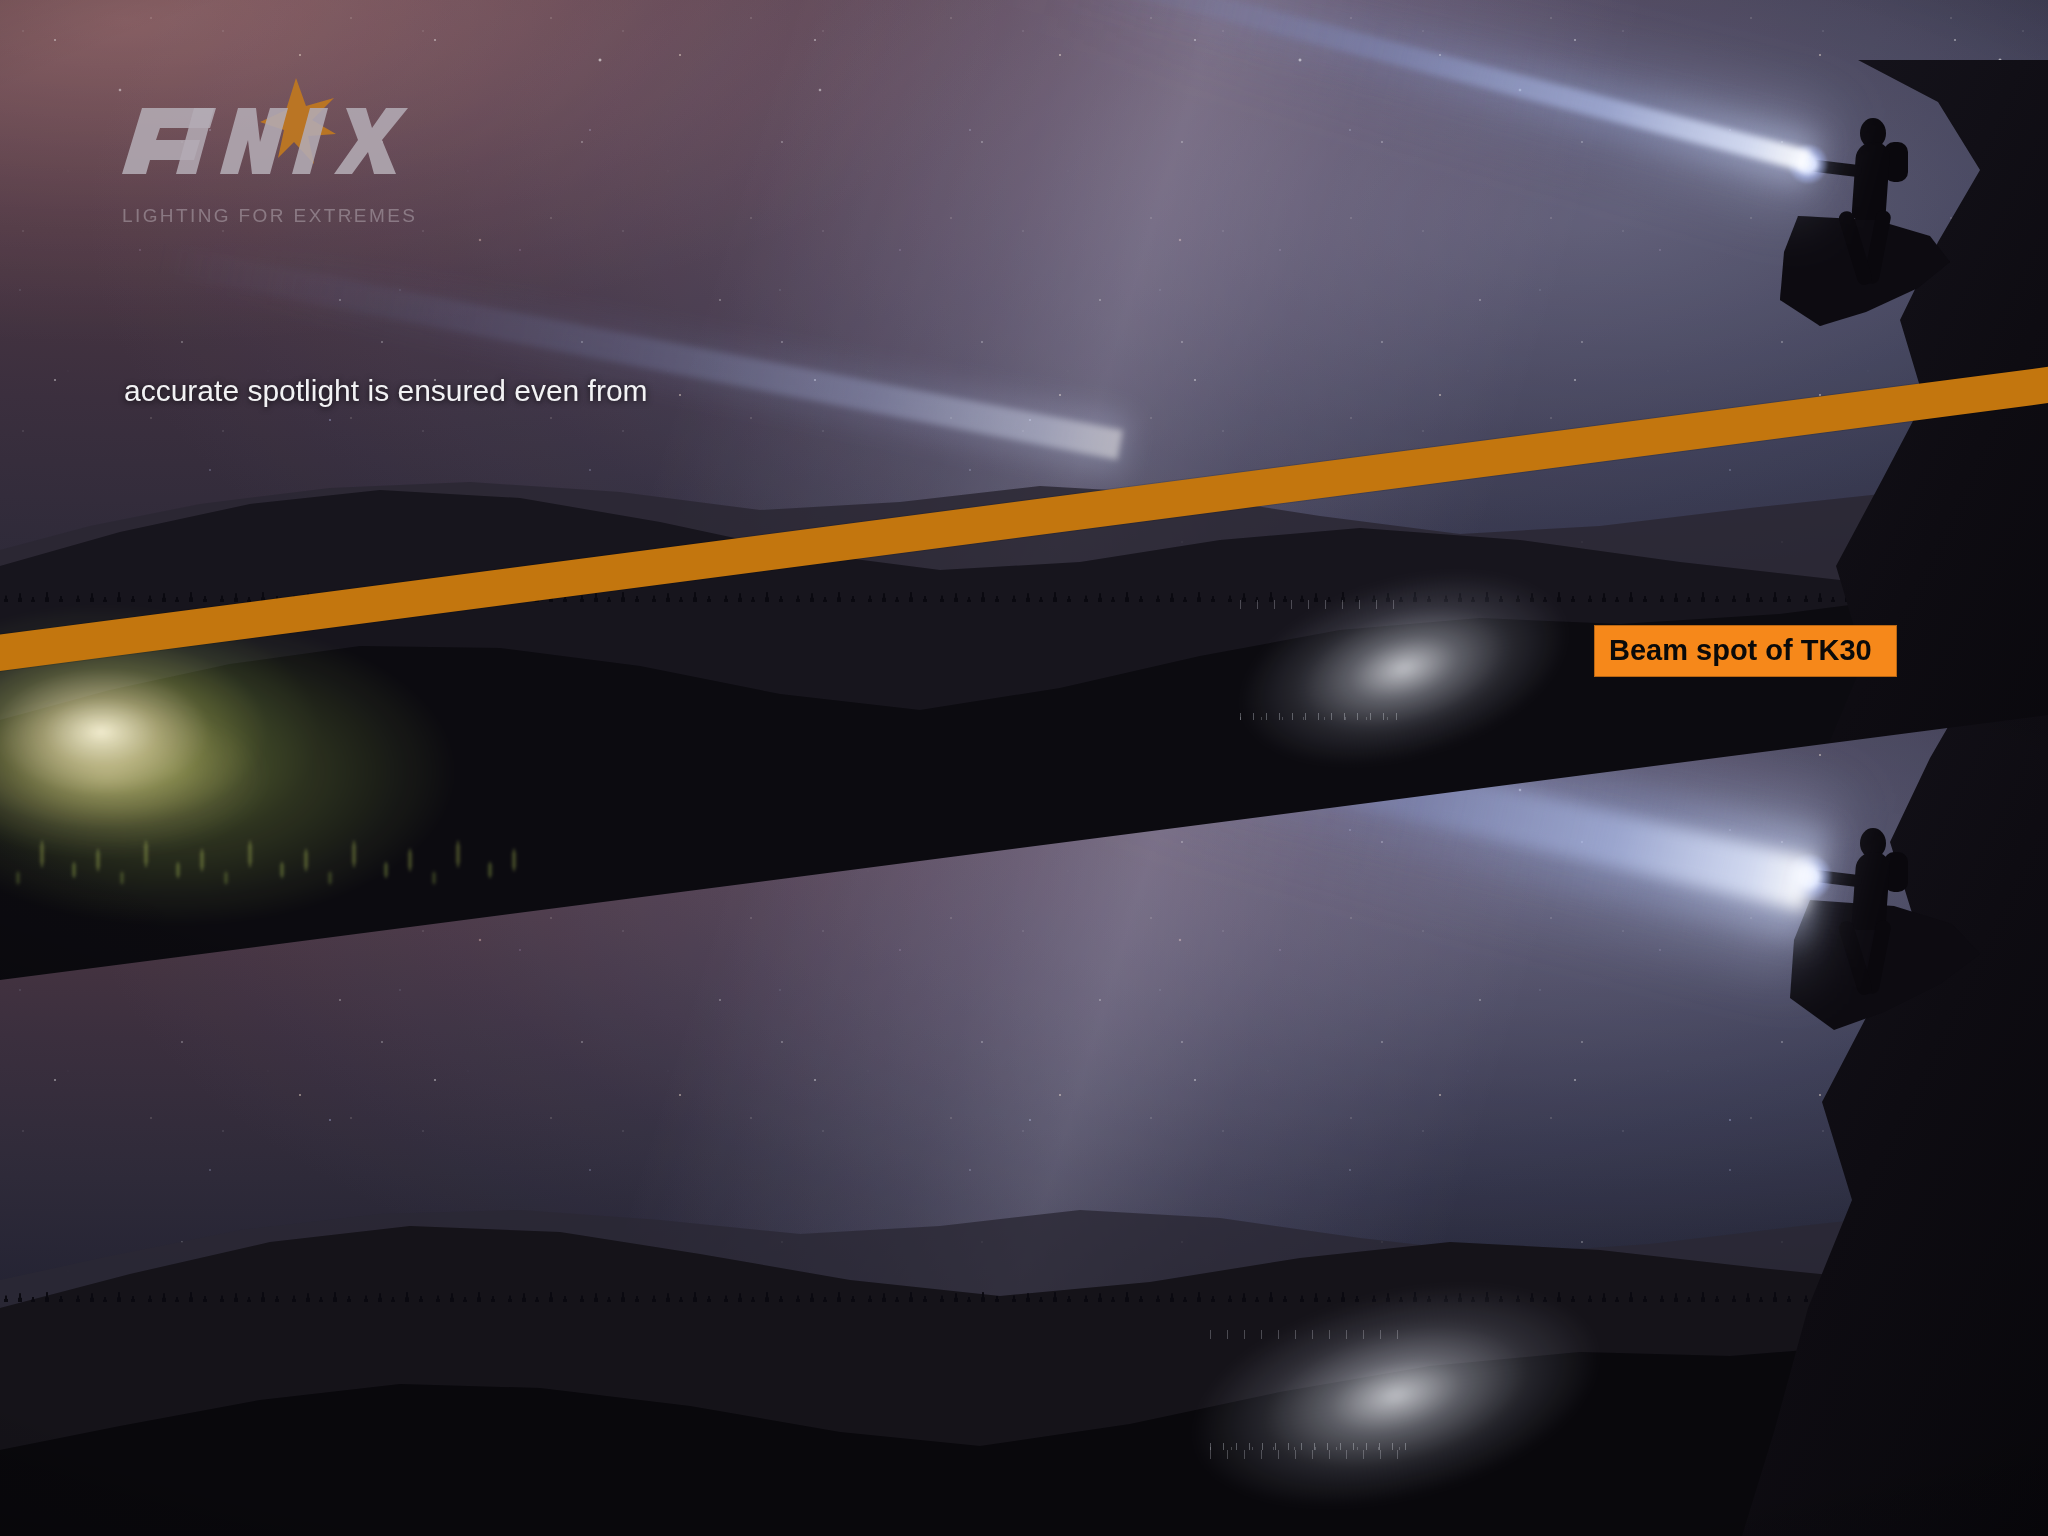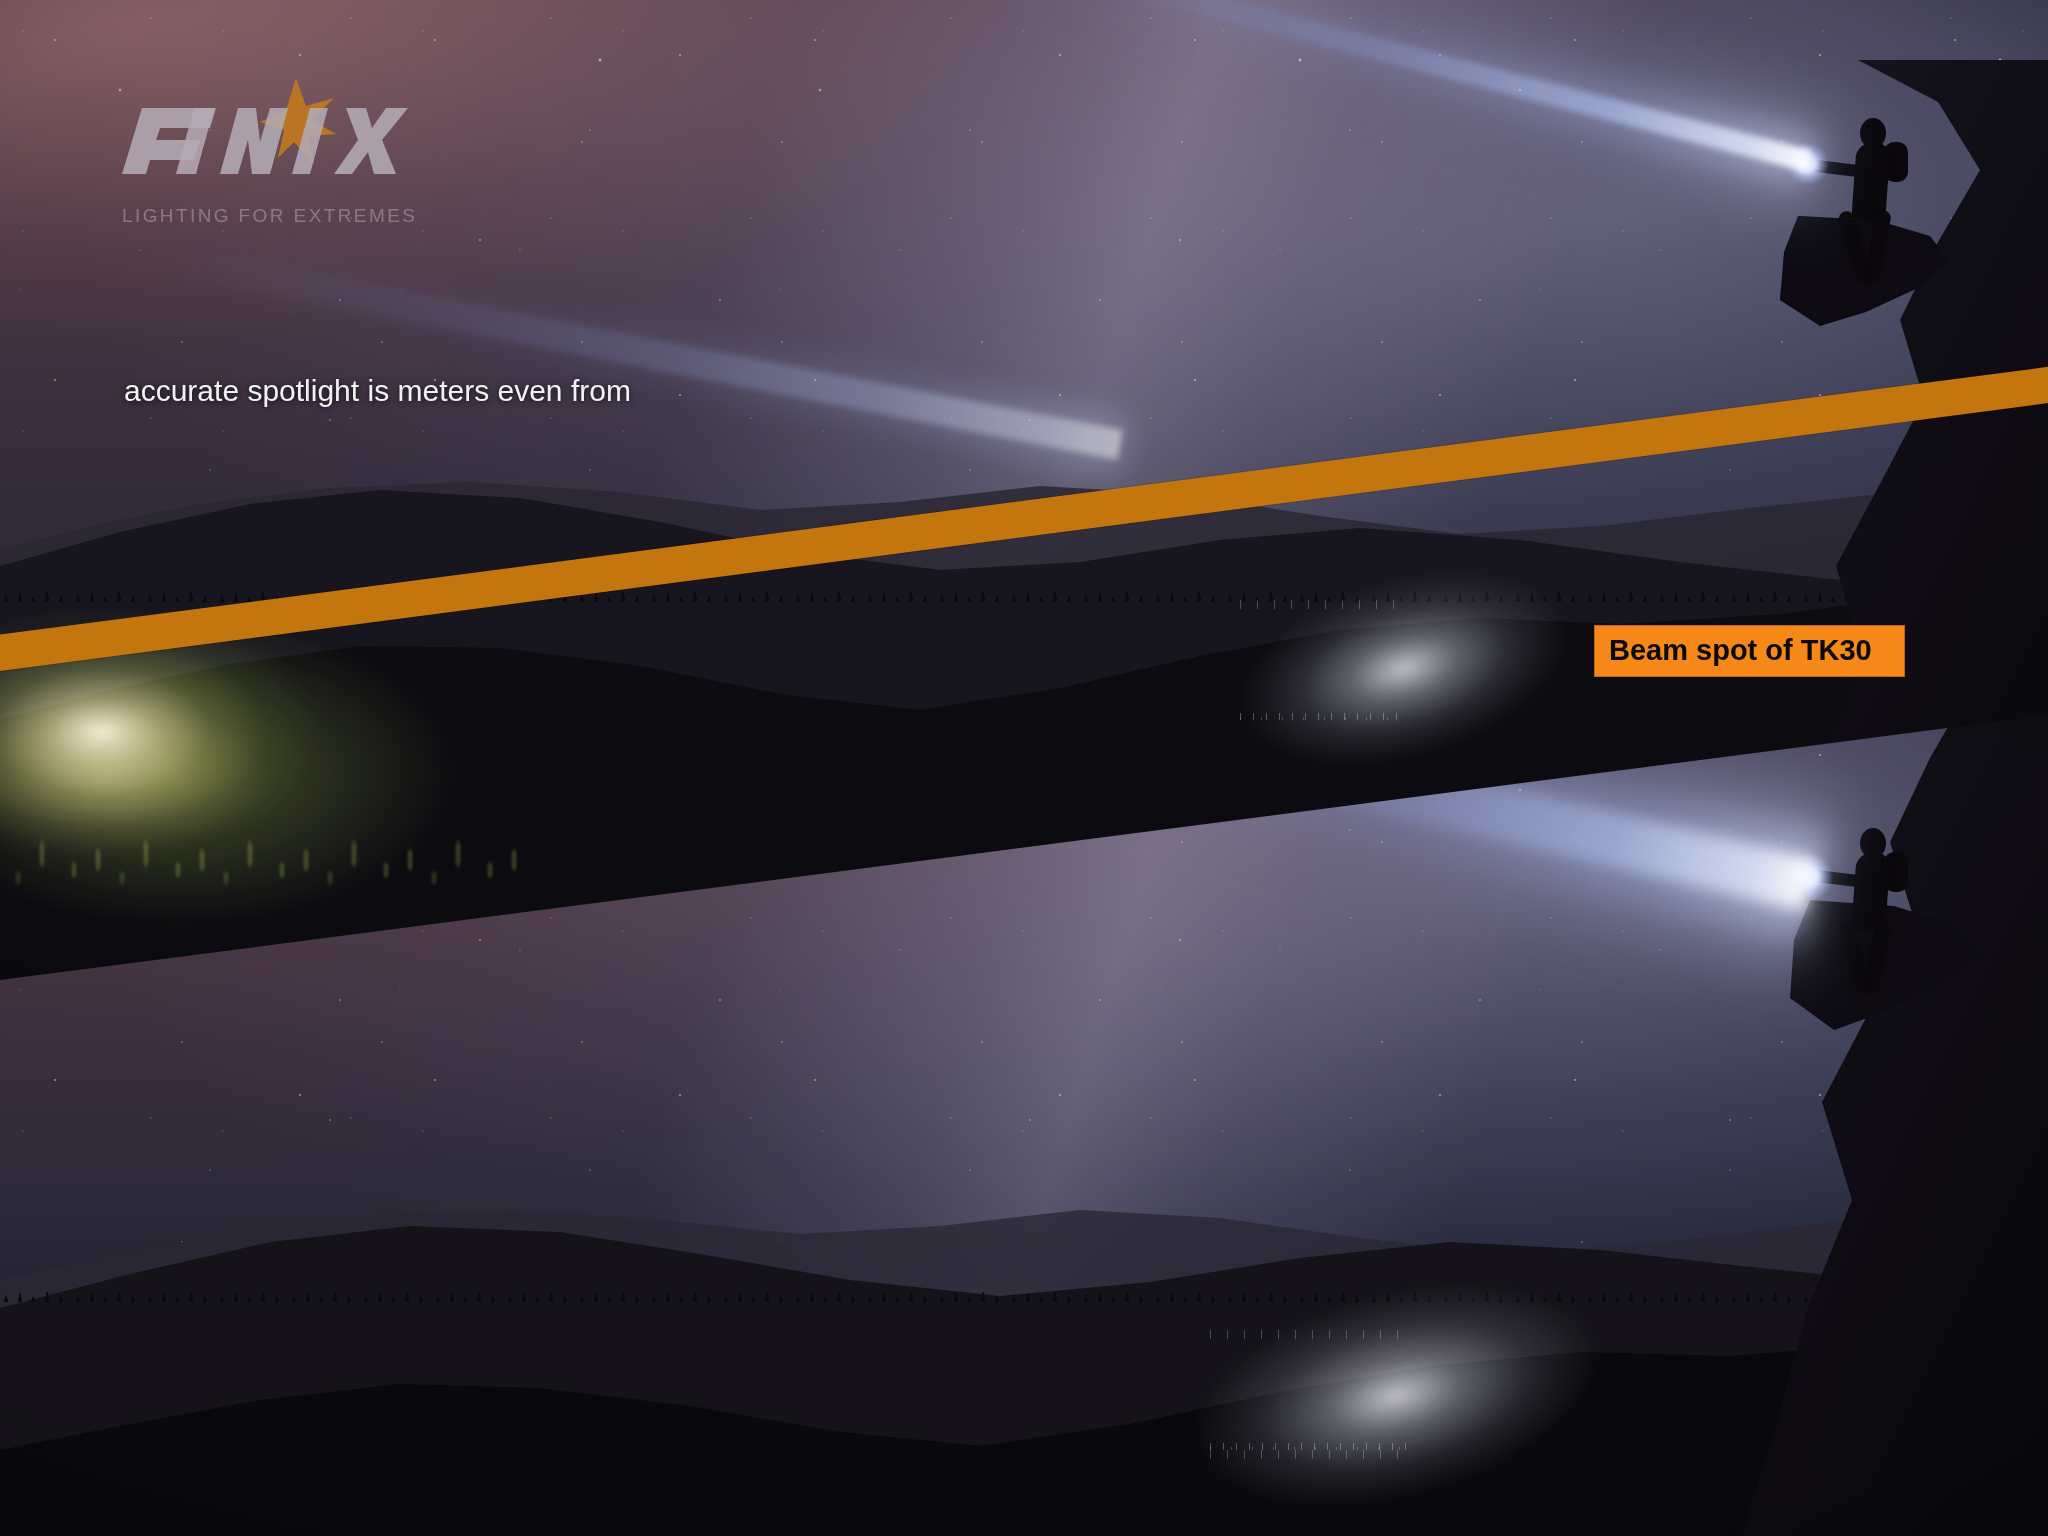--- a/index.html
+++ b/index.html
@@ -266,21 +266,21 @@
     position:absolute;left:124px;top:368px;
     font-size:30px;line-height:1.52;font-weight:400;color:#f2f2f4;
     text-shadow:0 1px 6px rgba(0,0,0,.75);
   }
   #body div{white-space:nowrap;}
 
   
   .caption{
     position:absolute;background:#f6881a;color:#0a0a0a;
     font-weight:700;font-size:29px;line-height:1;
-    padding:10px 32px 11px 14px;white-space:nowrap;
+    padding:10px 24px 11px 14px;white-space:nowrap;
     border:1px solid rgba(0,0,0,.25);
   }
   #caption-tk30{left:1594px;top:625px;}
   #caption-general{left:1349px;top:1378px;}
 </style>
 </head>
 <body>
 
 <div id="stage">
 
@@ -388,18 +388,18 @@
       </g>
       <g fill="#b3abb4" opacity="0.86">
         <path d="M56,96 L74,30 L94,30 L76,96 Z"></path>
       </g>
     </svg>
   </div>
   <div id="tagline">LIGHTING FOR EXTREMES</div>
 
 
   <div id="body">
-    <div>accurate spotlight is meters even from</div>
+    <div>accurate spotlight is ensured even from</div>
   </div>
 
   <div class="caption" id="caption-tk30">Beam spot of TK30</div>
 
 </div>
 
 </body></html>

